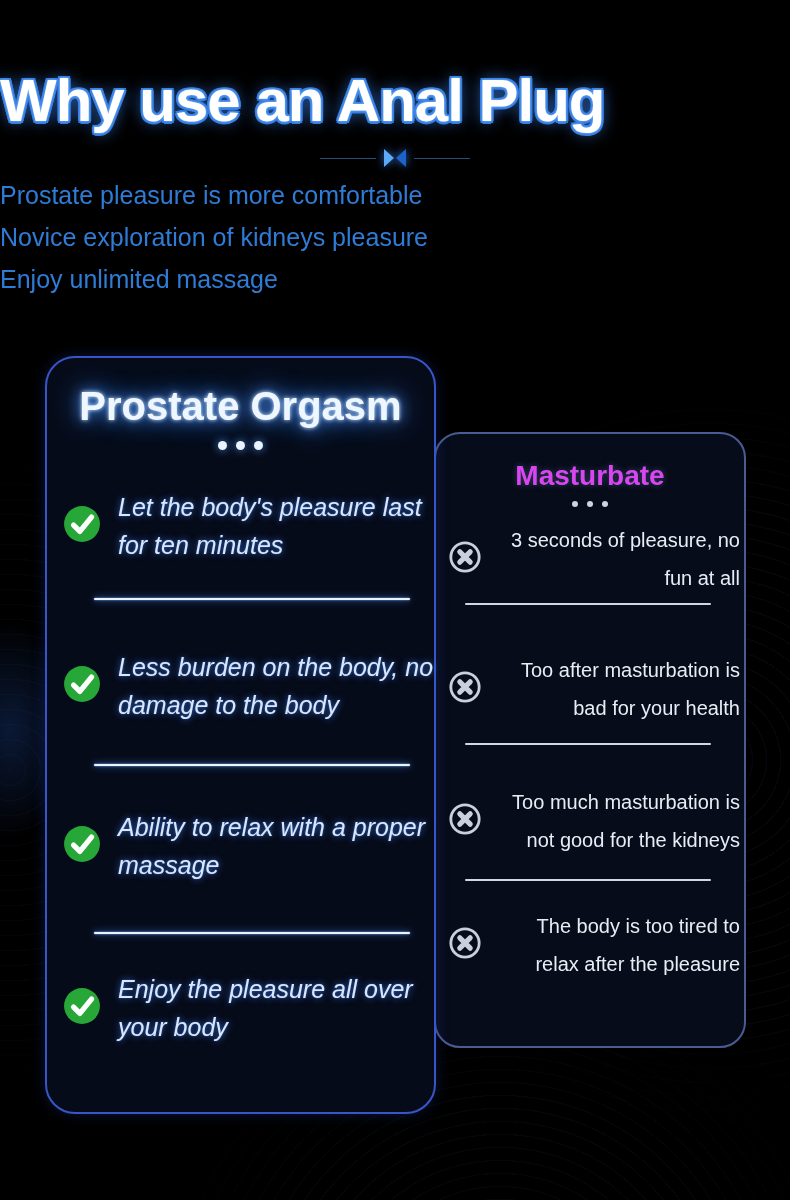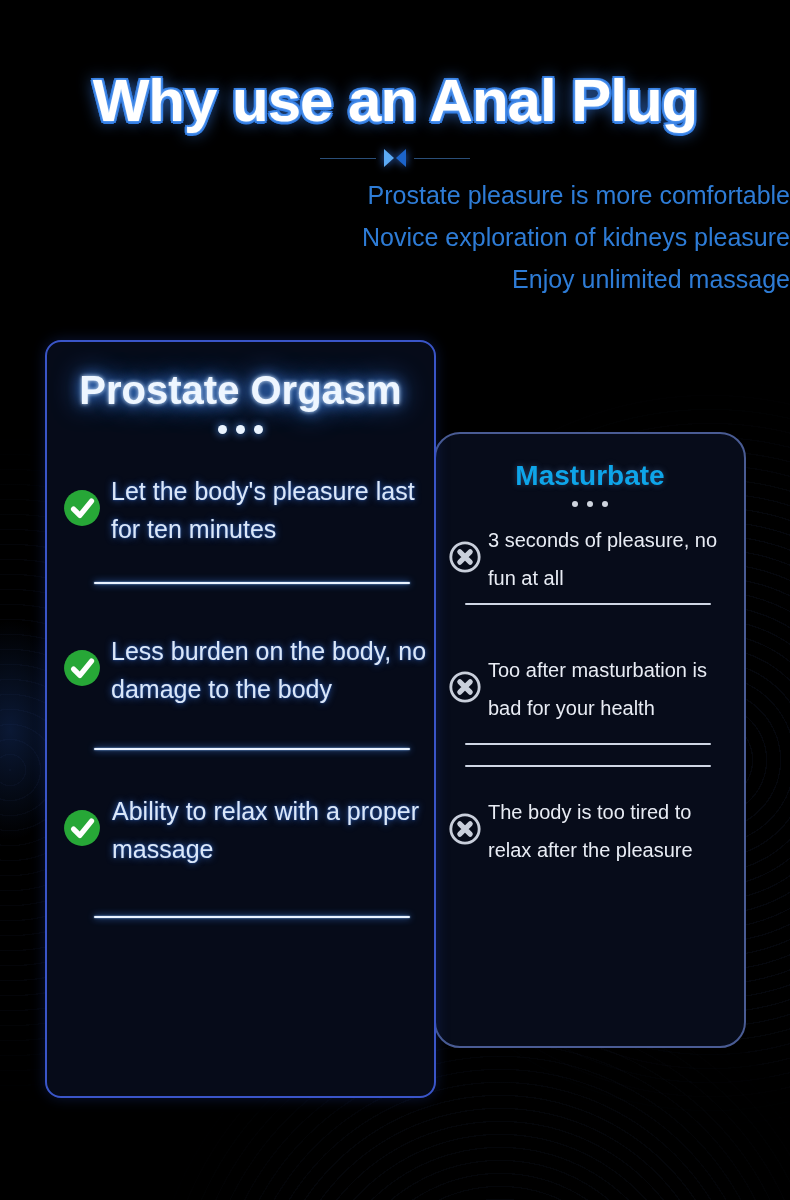--- a/index.html
+++ b/index.html
@@ -29,72 +29,72 @@
       repeating-radial-gradient(circle, rgba(58,82,140,.15) 0 1.2px, transparent 1.2px 13px);
   }
   .glow-blob{
     position:absolute;left:-60px;top:620px;width:140px;height:220px;border-radius:50%;
     background:radial-gradient(closest-side, rgba(38,88,190,.28), rgba(0,0,0,0));
     pointer-events:none;
   }
 
   
   .main-title{
-    position:absolute;left:0;top:66px;width:790px;text-align:center;
+    position:absolute;left:0;top:66px;width:790px;
     font-size:60px;font-weight:800;letter-spacing:-1px;color:#ffffff;
     text-shadow:
       0 0 3px #8ec2ff,
       2px 2px 0 #2f7ae2, -2px -2px 0 #2f7ae2, 2px -2px 0 #2f7ae2, -2px 2px 0 #2f7ae2,
       2.5px 0 0 #2f7ae2, -2.5px 0 0 #2f7ae2, 0 2.5px 0 #2f7ae2, 0 -2.5px 0 #2f7ae2,
       0 0 16px rgba(64,140,255,.85);
   }
   .divider{
     position:absolute;left:0;top:148px;width:790px;height:20px;
     display:flex;align-items:center;justify-content:center;gap:8px;
   }
   .divider .line{width:56px;height:1px;background:#2a4e78;}
   .diamond{display:flex;gap:2px;filter:drop-shadow(0 0 4px rgba(60,130,255,.8));}
   .diamond .half-l{width:0;height:0;border-top:9px solid transparent;border-bottom:9px solid transparent;border-left:10px solid #5caaf5;}
   .diamond .half-r{width:0;height:0;border-top:9px solid transparent;border-bottom:9px solid transparent;border-right:10px solid #1c64cb;}
-  .subtitles{position:absolute;left:0;top:174px;width:790px;text-align:right;}
+  .subtitles{position:absolute;left:0;top:174px;width:790px;text-align:left;}
   .subtitle{font-size:25px;line-height:42px;color:#2e7cd6;font-weight:400;}
 
   
   .card{position:absolute;box-sizing:border-box;}
   .card-pros{
-    left:45px;top:340px;width:391px;height:758px;z-index:2;
-    background:#060b19;border:2px solid #3a55c8;border-radius:16px;
+    left:45px;top:356px;width:391px;height:758px;z-index:2;
+    background:#060b19;border:2px solid #3a55c8;border-radius:30px;
     box-shadow:0 0 14px rgba(30,60,160,.35);
   }
   .card-cons{
     left:434px;top:432px;width:312px;height:616px;z-index:1;
     background:#070c1a;border:2px solid #4a5c94;border-radius:26px;
   }
   .card-title-pros{
     margin-top:26px;text-align:center;font-size:40px;font-weight:800;color:#eef6ff;
     text-shadow:0 0 4px #cfe6ff,0 0 14px #3f86ee,0 0 28px #3f86ee;
   }
   .card-title-cons{
-    margin-top:26px;text-align:center;font-size:28px;font-weight:800;color:#0ea5e9;
+    margin-top:26px;text-align:center;font-size:28px;font-weight:800;color:#d946ef;
     text-shadow:0 0 6px rgba(120,160,230,.35);
   }
   .dots{display:flex;justify-content:center;gap:9px;}
   .dots-pros{margin-top:12px;}
   .dots-pros .dot{width:9px;height:9px;border-radius:50%;background:#eaf4ff;box-shadow:0 0 8px #4d8fe8;}
   .dots-cons{margin-top:9px;}
   .dots-cons .dot{width:6px;height:6px;border-radius:50%;background:#cfd4de;}
 
   .item{display:flex;align-items:center;}
   .item .icon{flex:0 0 auto;}
-  .pros-item{margin:7px 0 0 16px;gap:10px;}
+  .pros-item{margin:7px 0 0 16px;gap:17px;font-style:italic;}
   .pros-item .txt{
     width:322px;font-size:25px;line-height:38px;color:#dbe7f8;
     text-shadow:0 0 7px rgba(58,120,230,.85),0 0 2px rgba(58,120,230,.6);
   }
-  .cons-item{margin:0 0 0 12px;gap:6px;}
+  .cons-item{margin:0 0 0 12px;gap:6px;text-align:right;}
   .cons-item .txt{width:252px;font-size:20px;line-height:38px;color:#e8ecf4;}
 
   .uline{height:2px;border-radius:2px;}
   .uline-pros{margin-left:47px;width:316px;background:#eaf3ff;box-shadow:0 0 7px #3f86ee,0 0 2px #9cc4ff;}
   .uline-cons{margin-left:29px;width:246px;background:#cfd6e4;}
 
   
   .p-item1{margin-top:38px;}  .p-line1{margin-top:34px;}
   .p-item2{margin-top:48px;}  .p-line2{margin-top:40px;}
   .p-item3{margin-top:42px;justify-content:space-between;}  .p-line3{margin-top:48px;}
@@ -152,20 +152,29 @@
     <span class="icon">
       <svg width="34" height="34" viewBox="0 0 36 36">
           <circle cx="18" cy="18" r="15" fill="none" stroke="#c9cfdb" stroke-width="3"></circle>
           <path d="M12.5 12.5 L23.5 23.5 M23.5 12.5 L12.5 23.5" stroke="#c9cfdb" stroke-width="5.5" stroke-linecap="round"></path>
         </svg>
     </span>
     <span class="txt">Too after masturbation is bad for your health</span>
   </div>
   <div class="uline uline-cons c-line2"></div>
 
+  <div class="item cons-item c-item3">
+    <span class="icon">
+      <svg width="34" height="34" viewBox="0 0 36 36">
+          <circle cx="18" cy="18" r="15" fill="none" stroke="#c9cfdb" stroke-width="3"></circle>
+          <path d="M12.5 12.5 L23.5 23.5 M23.5 12.5 L12.5 23.5" stroke="#c9cfdb" stroke-width="5.5" stroke-linecap="round"></path>
+        </svg>
+    </span>
+    <span class="txt">Too much masturbation is not good for the kidneys</span>
+  </div>
   <div class="uline uline-cons c-line3"></div>
 
   <div class="item cons-item c-item4">
     <span class="icon">
       <svg width="34" height="34" viewBox="0 0 36 36">
           <circle cx="18" cy="18" r="15" fill="none" stroke="#c9cfdb" stroke-width="3"></circle>
           <path d="M12.5 12.5 L23.5 23.5 M23.5 12.5 L12.5 23.5" stroke="#c9cfdb" stroke-width="5.5" stroke-linecap="round"></path>
         </svg>
     </span>
     <span class="txt">The body is too tired to relax after the pleasure</span>
@@ -206,13 +215,22 @@
     <span class="icon">
       <svg width="38" height="38" viewBox="0 0 36 36">
           <circle cx="18" cy="18" r="17" fill="#27a737"></circle>
           <path d="M10 19 l6 6 l11 -13.5" stroke="#ffffff" stroke-width="5" fill="none" stroke-linecap="round" stroke-linejoin="round"></path>
         </svg>
     </span>
     <span class="txt">Ability to relax with a proper massage</span>
   </div>
   <div class="uline uline-pros p-line3"></div>
 
+  <div class="item pros-item p-item4">
+    <span class="icon">
+      <svg width="38" height="38" viewBox="0 0 36 36">
+          <circle cx="18" cy="18" r="17" fill="#27a737"></circle>
+          <path d="M10 19 l6 6 l11 -13.5" stroke="#ffffff" stroke-width="5" fill="none" stroke-linecap="round" stroke-linejoin="round"></path>
+        </svg>
+    </span>
+    <span class="txt">Enjoy the pleasure all over your body</span>
+  </div>
 </div>
 
 </body></html>

